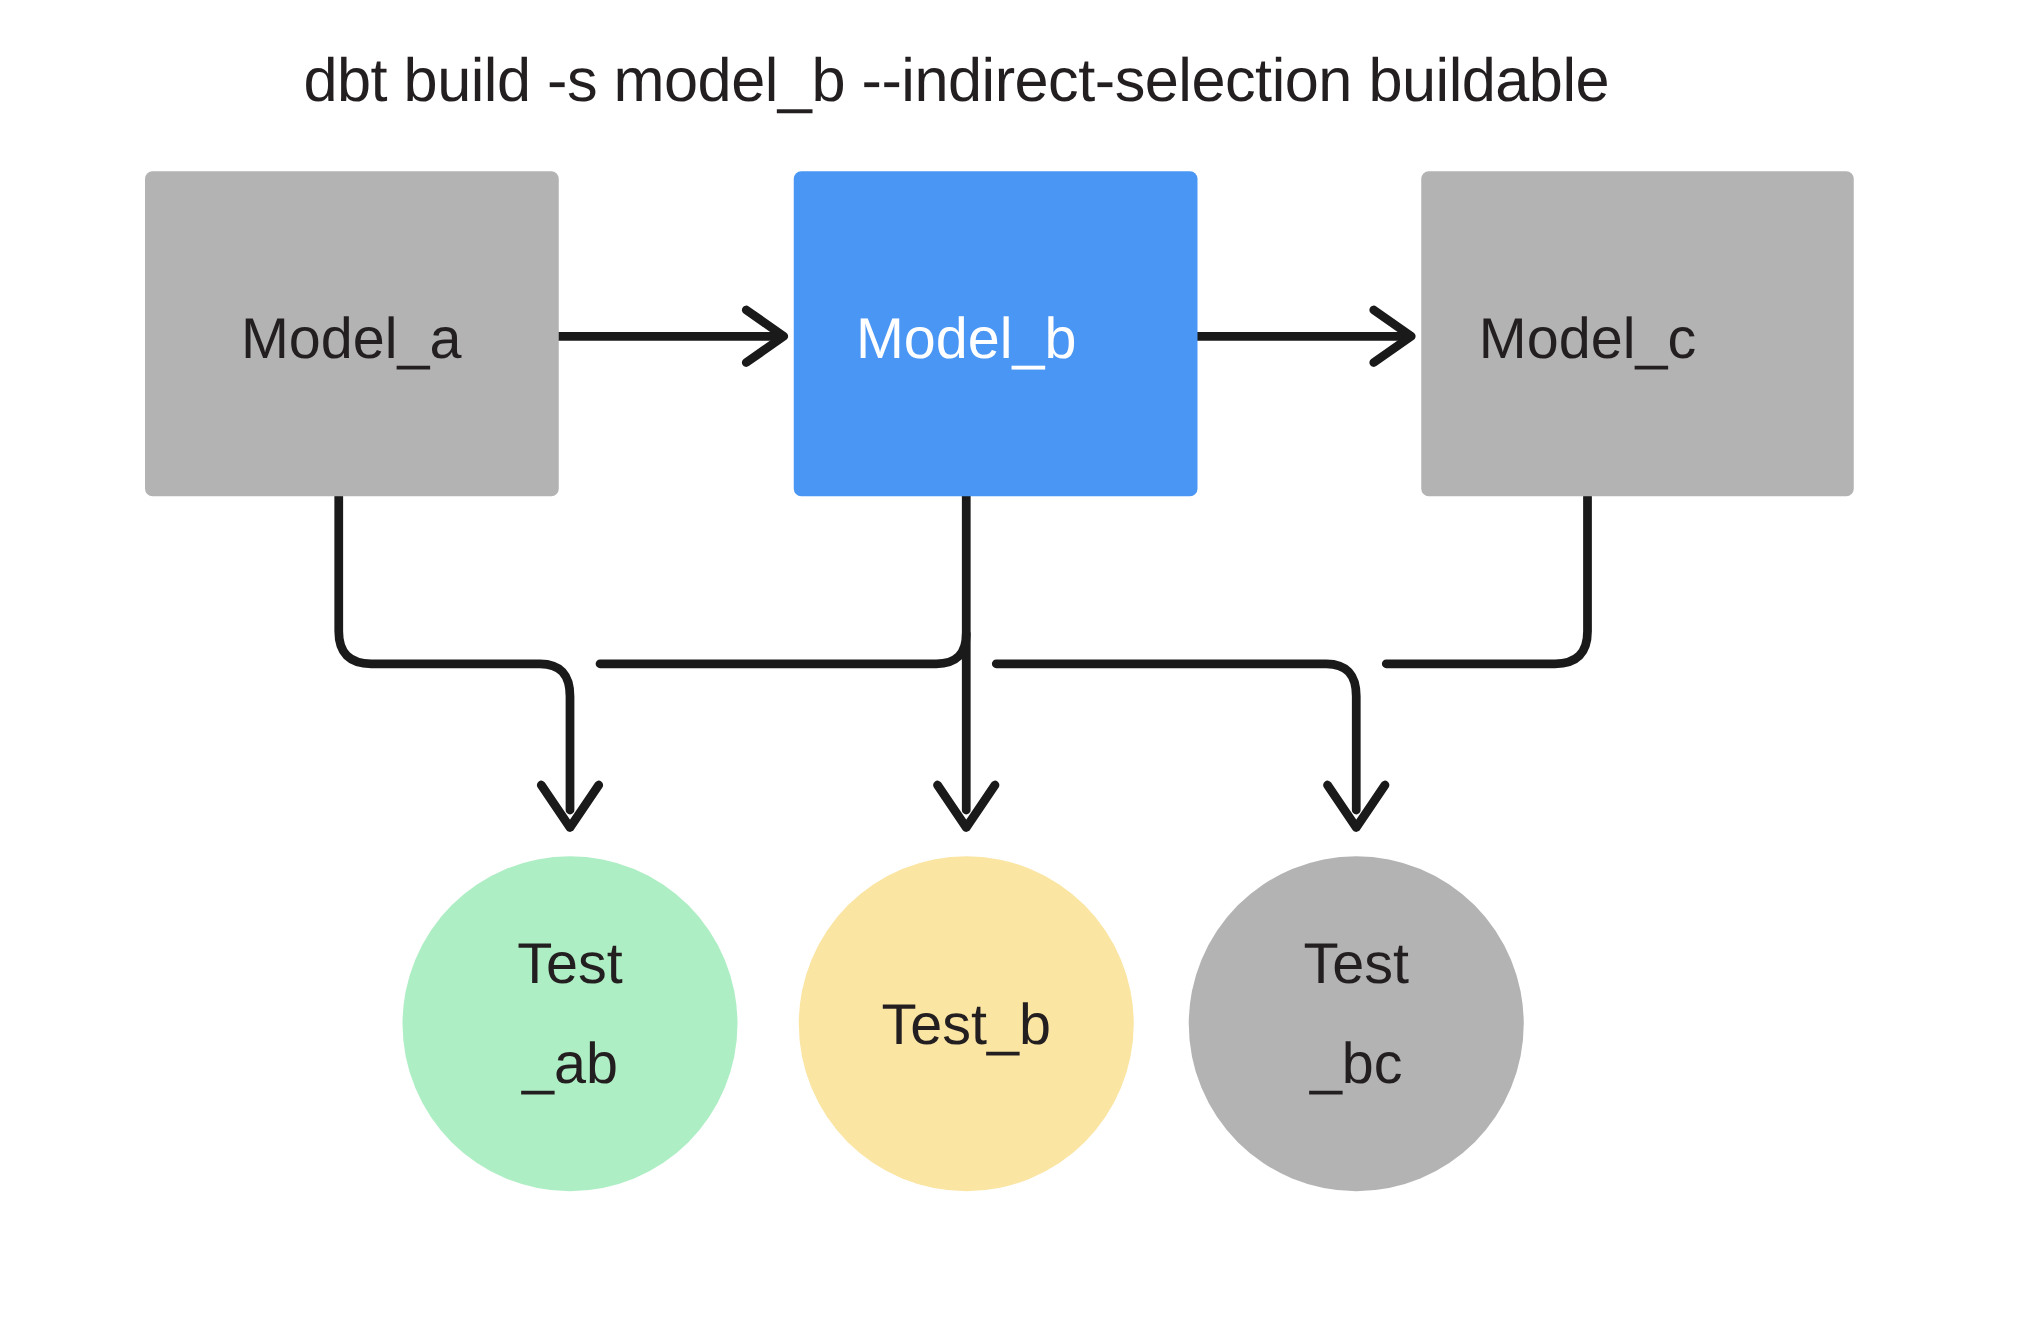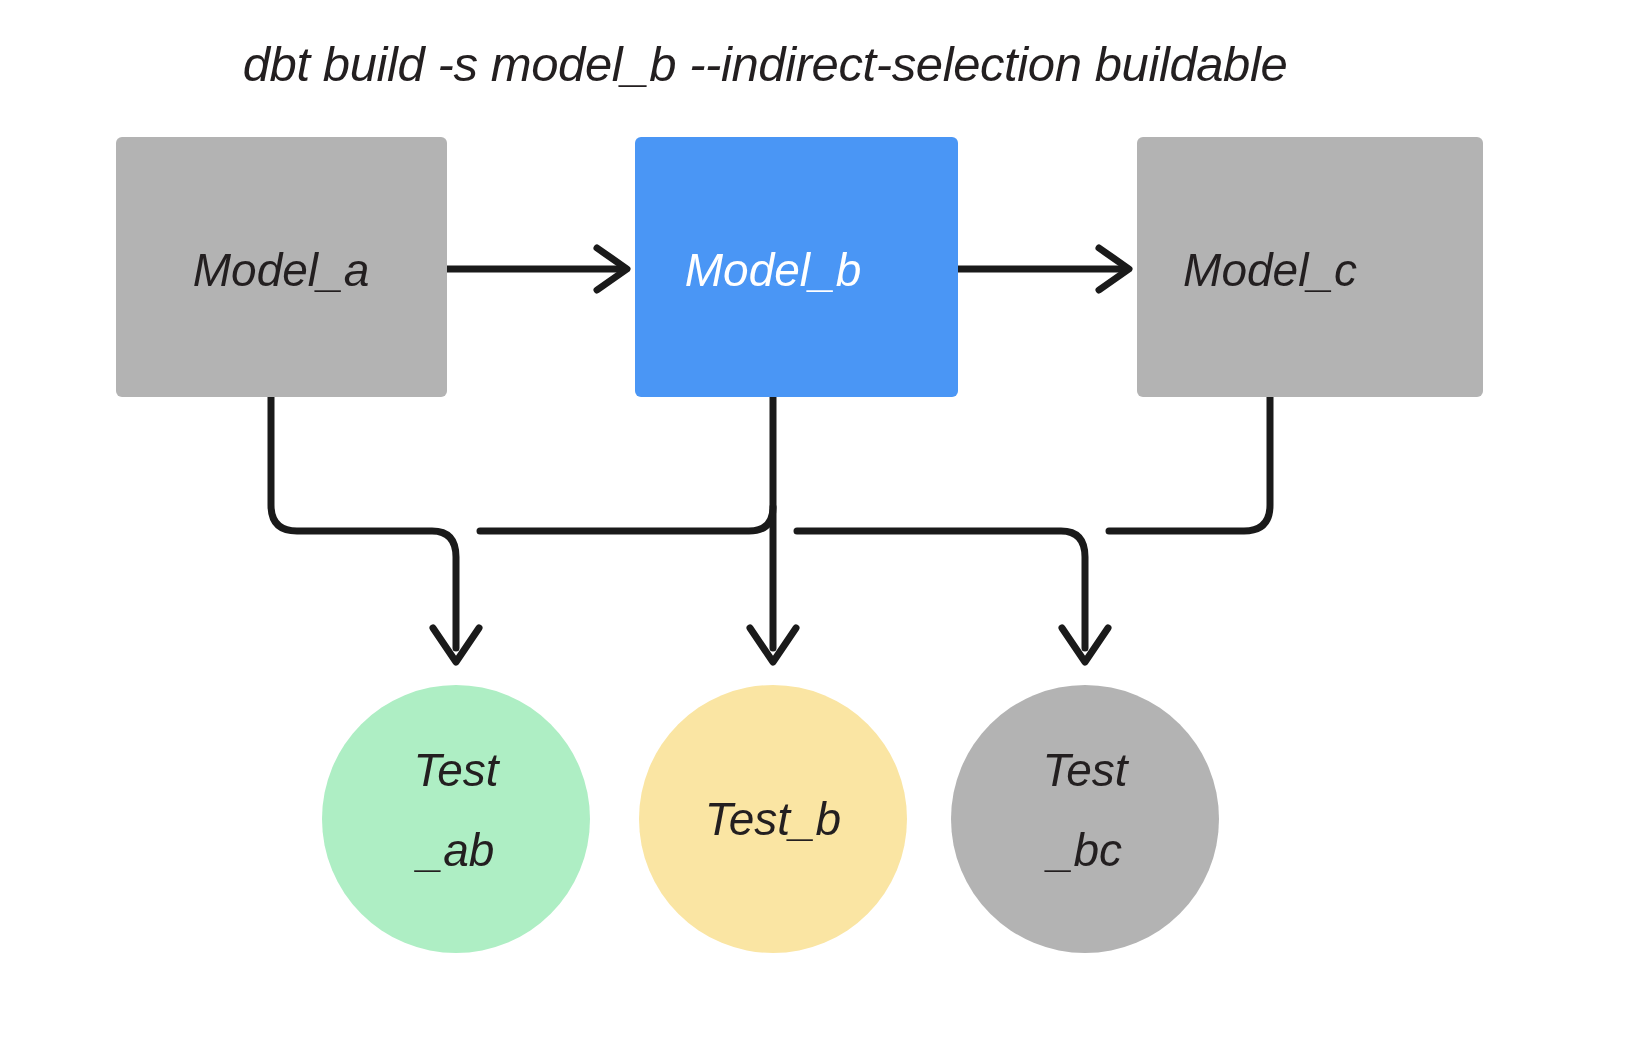--- a/index.html
+++ b/index.html
@@ -11,21 +11,20 @@
     width: 1630px;
     height: 1060px;
     font-family: "Liberation Sans", sans-serif;
     overflow: hidden;
   }
   #canvas {
     position: relative;
     width: 1630px;
     height: 1060px;
     background: #ffffff;
-    font-style: italic;
   }
   #diagram-svg {
     position: absolute;
     top: 0;
     left: 0;
     width: 1630px;
     height: 1060px;
   }
   .title-text {
     font-size: 49px;

